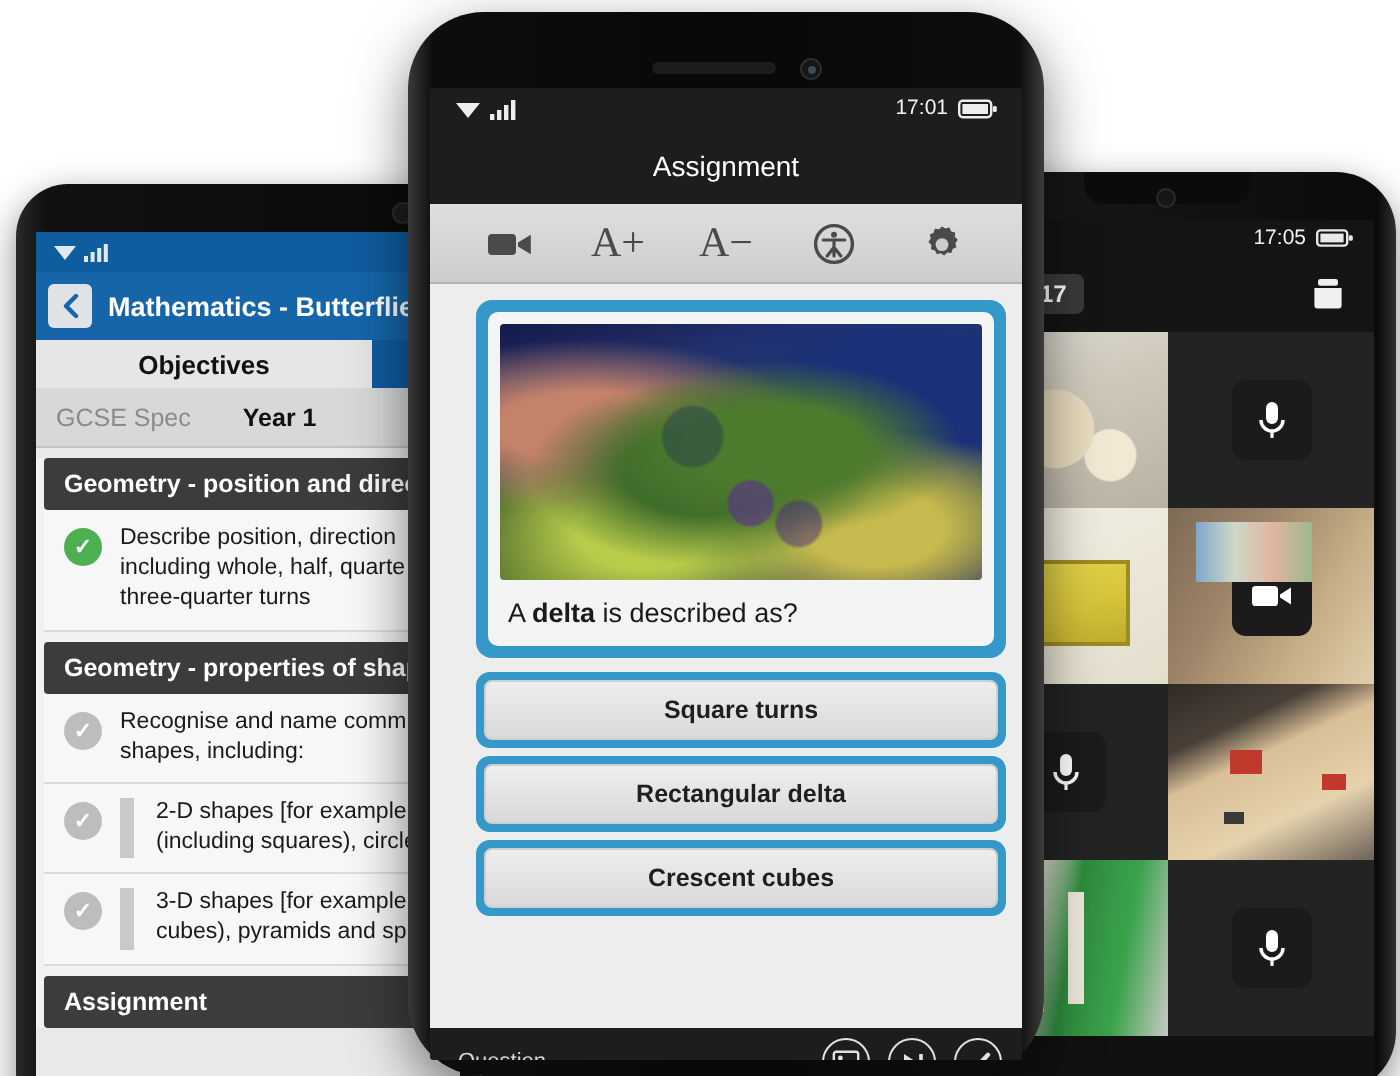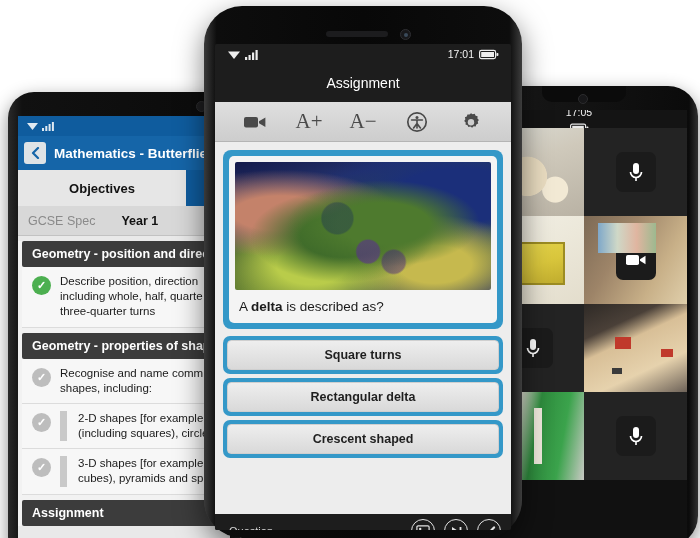--- a/index.html
+++ b/index.html
@@ -39,21 +39,21 @@
   }
   .lp-back {
     width:22px; height:22px; background:#dfe3e6; border-radius:3px;
     display:flex; align-items:center; justify-content:center;
     color:#1565a8; font-size:13px; font-weight:bold; flex:none;
   }
   .lp-title {
     color:#fff; font-size:13.5px; font-weight:bold; white-space:nowrap;
     overflow:hidden;
   }
-  .lp-tabs { height:36px; display:flex; background:#0f5c9e; }
+  .lp-tabs { height:24px; display:flex; background:#0f5c9e; }
   .lp-tab-active {
     flex:1; background:#e6e6e6; display:flex; align-items:center;
     justify-content:center; color:#111; font-size:13px; font-weight:bold;
   }
   .lp-tab-other { width:44px; background:#0f5c9e; }
   .lp-specbar {
     height:30px; background:#d8d8d8; display:flex; align-items:center;
     padding:0 10px; gap:26px; border-bottom:1px solid #c2c2c2;
   }
   .lp-spec-label { color:#8a8a8a; font-size:12.5px; }
@@ -98,21 +98,21 @@
   #phone-right .cam2 {
     position:absolute; left:108px; top:8px; width:10px; height:10px;
     border-radius:50%; background:#171719; border:1px solid #2b2b2d; z-index:5;
   }
   #phone-right .screen {
     position:absolute; left:11px; top:24px; width:206px; height:430px;
     background:#111; overflow:hidden;
   }
   .rp-status {
     height:18px; background:#141414; display:flex; align-items:center;
-    justify-content:center; padding-right:10px; gap:5px;flex-direction:column;
+    justify-content:flex-end; padding-right:10px; gap:5px;
   }
   .rp-time { color:#f0f0f0; font-size:10.5px; }
   .rp-actionbar {
     height:38px; background:#141414; display:flex; align-items:center;
     justify-content:space-between; padding:0 12px 0 30px;
   }
   .rp-badge {
     background:#3a3a3a; color:#fff; font-size:12px; font-weight:bold;
     padding:3px 9px; border-radius:4px;
   }
@@ -186,21 +186,21 @@
   .cp-navtitle { color:#fff; font-size:14px; }
   .cp-toolbar {
     height:40px;
     background:linear-gradient(180deg,#dfdfdf 0%,#cdcdcd 100%);
     display:flex; align-items:center; justify-content:center; gap:24px;
     border-bottom:1px solid #b4b4b4;
   }
   .cp-tb-item { display:flex; align-items:center; justify-content:center;
     width:30px; height:30px; color:#4a4a4a; }
   .cp-main {
-    background:#ededed; height:372px; padding:8px 8px 0 8px;
+    background:#ededed; height:372px; padding:8px 8px 0 23px;
   }
   .q-card {
     background:#3498c8; border-radius:8px; padding:6px;
   }
   .q-inner {
     background:#f4f4f4; border-radius:5px; padding:6px 6px 4px 6px;
   }
   .q-image {
     width:100%; height:128px; border-radius:2px; overflow:hidden;
     background:
@@ -328,20 +328,29 @@
         <span class="rp-time">17:05</span>
         <span>
           <svg width="19" height="10" viewBox="0 0 19 10">
             <rect x="0.6" y="1.2" width="15" height="7.6" rx="1.6" fill="none" stroke="#e8e8e8" stroke-width="1.2"></rect>
             <rect x="2.2" y="2.8" width="11.6" height="4.4" fill="#e8e8e8"></rect>
             <rect x="16.4" y="3.6" width="2" height="2.8" rx="0.8" fill="#e8e8e8"></rect>
           </svg>
         </span>
       </div>
 
+      <div class="rp-actionbar">
+        <span class="rp-badge">17</span>
+        <span>
+          <svg width="22" height="22" viewBox="0 0 22 22">
+            <rect x="6" y="3.5" width="10" height="3.4" rx="1.2" fill="#f0f0f0"></rect>
+            <path d="M4.2 8 H17.8 V16.6 a1.6 1.6 0 0 1 -1.6 1.6 H5.8 a1.6 1.6 0 0 1 -1.6 -1.6 Z" fill="#f0f0f0"></path>
+          </svg>
+        </span>
+      </div>
 
       <div class="rp-grid">
         <div class="rp-cell ph-car"></div>
         <div class="rp-cell dark">
           <span class="media-chip">
             <svg width="18" height="22" viewBox="0 0 18 22">
               <rect x="6" y="2" width="6" height="11" rx="3" fill="#fff"></rect>
               <path d="M3.5 11 a5.5 5.5 0 0 0 11 0" stroke="#fff" stroke-width="1.7" fill="none"></path>
               <rect x="8.2" y="16" width="1.6" height="4" fill="#fff"></rect>
             </svg>
@@ -454,21 +463,21 @@
         </div>
 
         <div class="opt-list">
           <div class="opt-card">
             <div class="opt-inner">Square turns</div>
           </div>
           <div class="opt-card">
             <div class="opt-inner">Rectangular delta</div>
           </div>
           <div class="opt-card">
-            <div class="opt-inner">Crescent shaped</div>
+            <div class="opt-inner">Crescent cubes</div>
           </div>
         </div>
 
       </div>
 
       <div class="cp-bottom">
         <span class="cp-bottom-label">Question</span>
         <span class="cp-bottom-icons">
           <span class="circ-btn">
             <svg width="14" height="12" viewBox="0 0 14 12">

